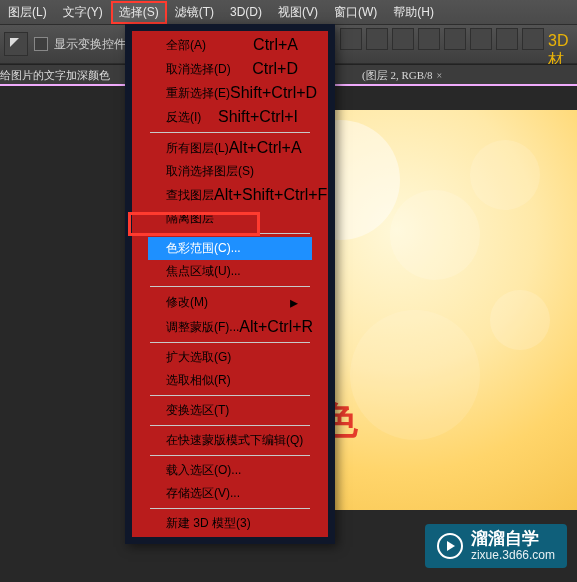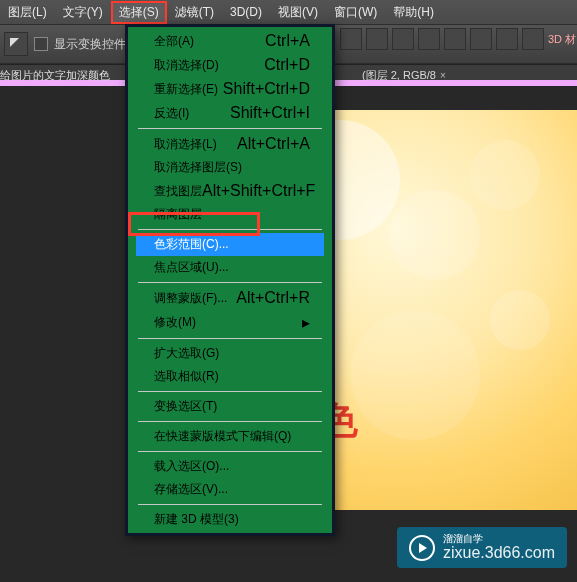--- a/index.html
+++ b/index.html
@@ -64,31 +64,32 @@
     position:absolute;
     left:340px; top:28px;
     display:flex; gap:4px;
   }
   .right-icons .ic {
     width:22px;height:22px;
     background:#464646;border:1px solid #2f2f2f;
   }
   .label-3d {
     position:absolute; left:548px; top:32px;
-    color:#fca5a5; font-size:11px;
+    color:#eab308; font-size:16px;
   }
 
   
   .doc-tabs {
     height: 22px;
     background: #3c3c3c;
     border-top:1px solid #222;
-    border-bottom:6px solid #f0abfc;
+    border-bottom:2px solid #f0abfc;
     position:relative;
     color:#d8d8d8;
+    font-family:Liberation Serif, serif;
   }
   .doc-tab1 {
     position:absolute;left:338px;top:3px;font-size:11px;margin-left:24px;
   }
   .doc-tab2 {
     position:absolute;left:432px;top:3px;font-size:11px;
   }
   .tab-close {
     display:inline-block;margin-left:4px;color:#bbb;font-size:10px;
   }
@@ -113,26 +114,26 @@
     position:absolute; left:320px; top:395px;
     font-size:38px; font-weight:900; color:#e43b2b;
     letter-spacing:2px;
   }
 
   
   .dropdown {
     position:absolute;
     left:125px; top:24px;
     width:210px;
-    background:#15803d;
+    background:#b91c1c;
     color:#000;
     box-shadow: 3px 3px 10px rgba(0,0,0,0.5);
-    border:3px solid #0f172a;
+    border:7px solid #0f172a;
     z-index:10;
-    padding:2px 8px;
+    padding:2px 16px;
   }
   .dd-item {
     display:flex;
     justify-content:space-between;
     align-items:center;
     padding:3px 14px 3px 18px;
     font-size:12px;
     cursor:default;
     white-space:nowrap;
   }
@@ -174,22 +175,22 @@
     z-index:30;
   }
   .play-circ {
     width:26px;height:26px;border:2px solid #fff;border-radius:50%;
     display:flex;align-items:center;justify-content:center;
   }
   .play-tri {
     width:0;height:0;border-left:8px solid #fff;border-top:5px solid transparent;border-bottom:5px solid transparent;margin-left:2px;
   }
   .wm-text { line-height:1.1; }
-  .wm-text .cn { font-weight:400; font-size:10px;}
-  .wm-text .url { font-size:16px; opacity:0.9;}
+  .wm-text .cn { font-weight:700; font-size:17px;}
+  .wm-text .url { font-size:12px; opacity:0.9;}
 </style>
 </head>
 <body>
 
 <div class="menubar">
   <span class="menu-item">图层(L)</span>
   <span class="menu-item">文字(Y)</span>
   <span class="menu-item active highlighted">选择(S)</span>
   <span class="menu-item">滤镜(T)</span>
   <span class="menu-item">3D(D)</span>
@@ -251,21 +252,21 @@
       <span class="dd-short">Shift+Ctrl+D</span>
     </div>
   <div class="dd-item">
     <span>反选(I)</span>
       <span class="dd-short">Shift+Ctrl+I</span>
     </div>
 
   <div class="dd-sep"></div>
 
   <div class="dd-item">
-    <span>取消选择(L)</span>
+    <span>所有图层(L)</span>
       <span class="dd-short">Alt+Ctrl+A</span>
     </div>
   <div class="dd-item">
     <span>取消选择图层(S)</span>
       <span class="dd-short"></span>
     </div>
   <div class="dd-item">
     <span>查找图层</span>
       <span class="dd-short">Alt+Shift+Ctrl+F</span>
     </div>
@@ -281,26 +282,26 @@
       <span class="dd-short"></span>
     </div>
   <div class="dd-item">
     <span>焦点区域(U)...</span>
       <span class="dd-short"></span>
     </div>
 
   <div class="dd-sep"></div>
 
   <div class="dd-item">
+    <span>修改(M)</span>
+      <span class="dd-short">▸</span>
+    </div>
+  <div class="dd-item">
     <span>调整蒙版(F)...</span>
       <span class="dd-short">Alt+Ctrl+R</span>
-    </div>
-  <div class="dd-item">
-    <span>修改(M)</span>
-      <span class="dd-short">▸</span>
     </div>
 
   <div class="dd-sep"></div>
 
   <div class="dd-item">
     <span>扩大选取(G)</span>
       <span class="dd-short"></span>
     </div>
   <div class="dd-item">
     <span>选取相似(R)</span>

